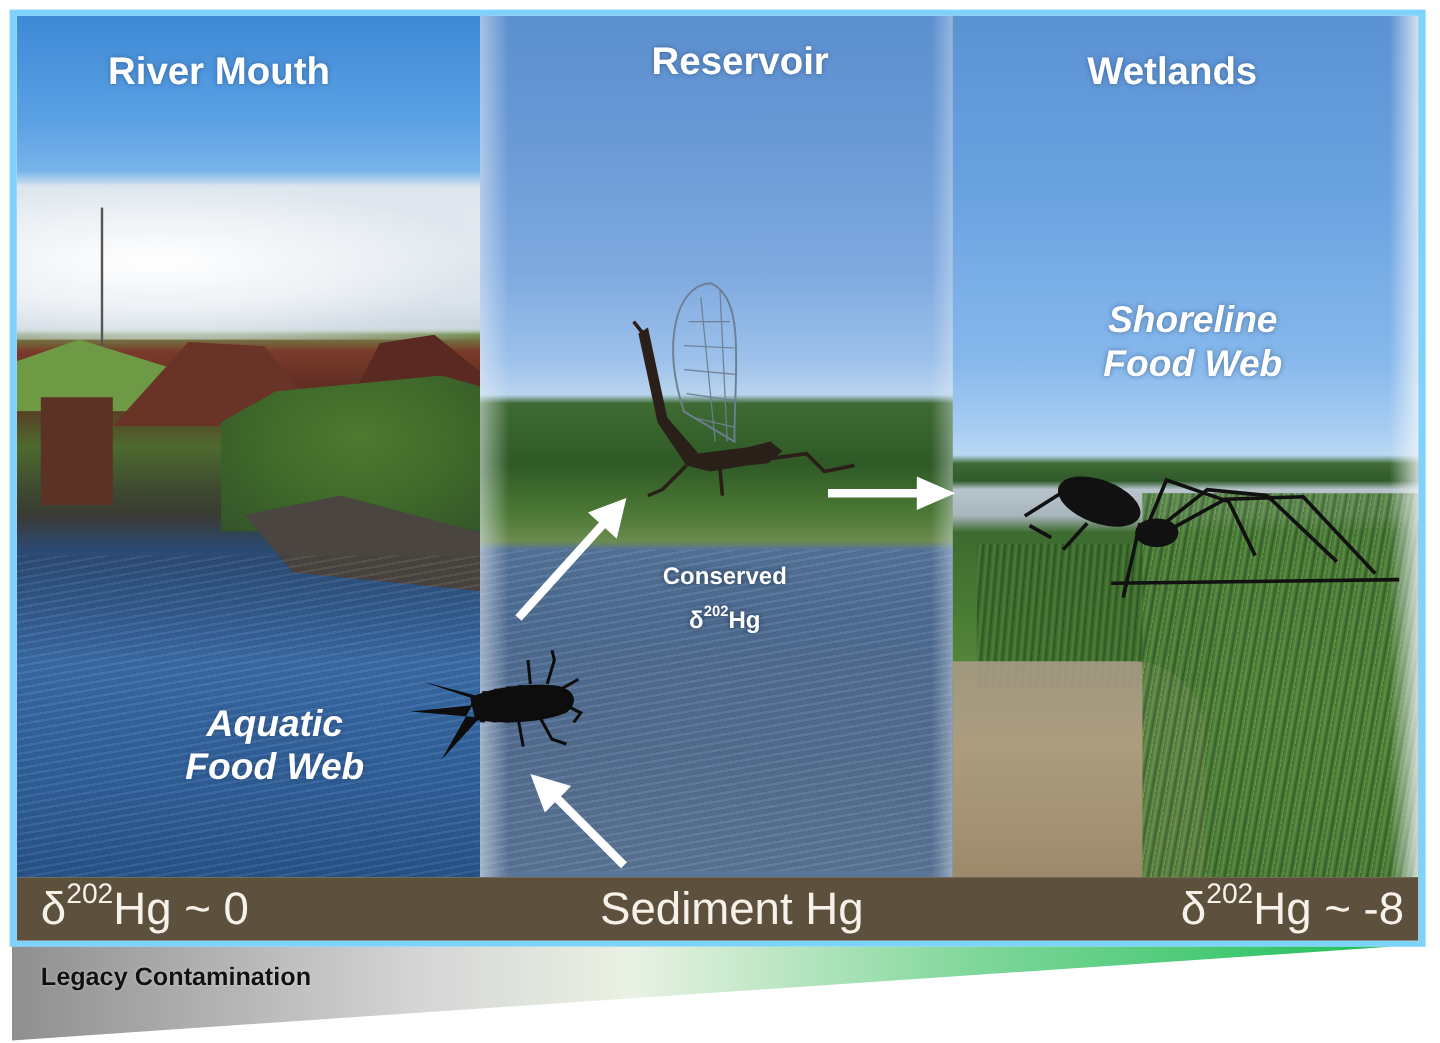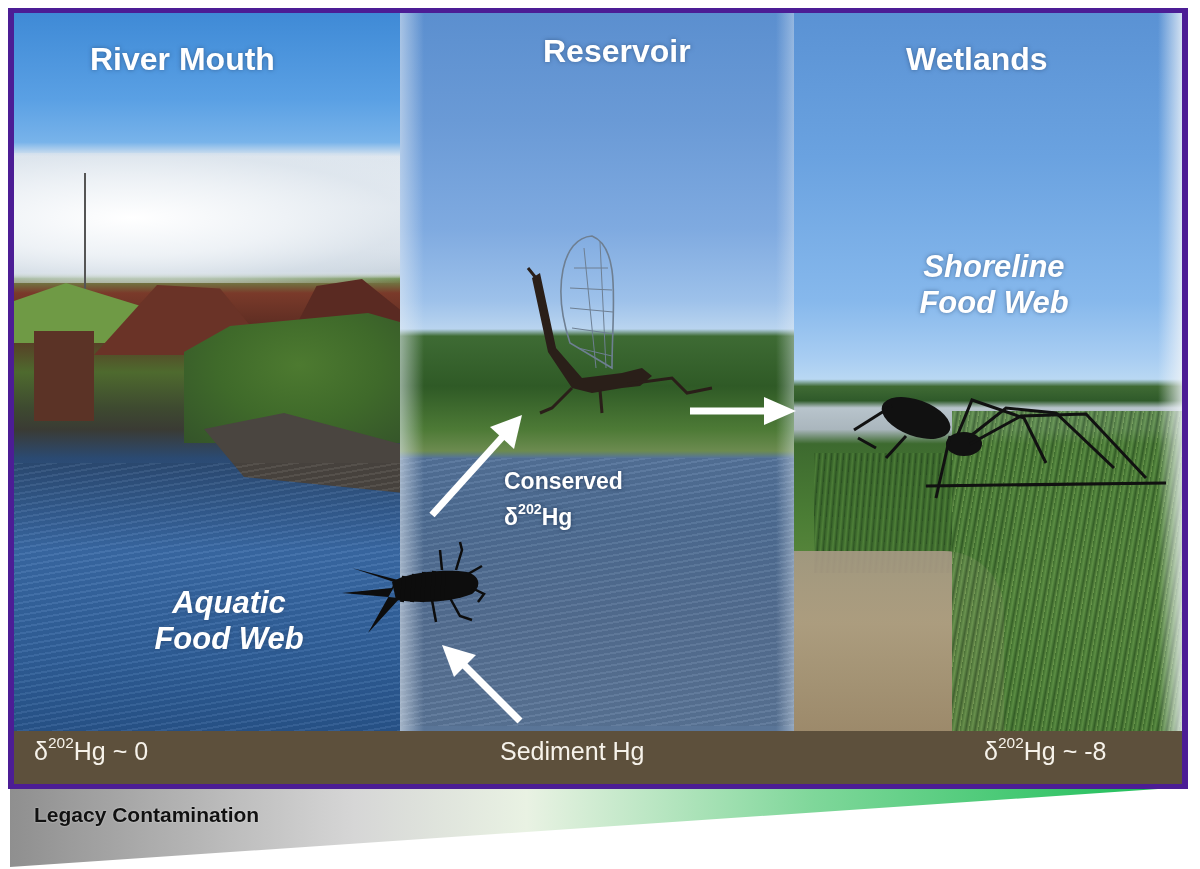--- a/index.html
+++ b/index.html
@@ -1,21 +1,21 @@
 <!DOCTYPE html>
 <html><head>
   <meta charset="utf-8">
   <style>
     html, body { margin: 0; padding: 0; background: #ffffff; }
     body { width: 1200px; height: 869px; position: relative; overflow: hidden;
            font-family: "Liberation Sans", sans-serif; }
 
     
     .frame { position: absolute; left: 8px; top: 8px; width: 1180px; height: 781px;
-             background: #4c1d95; }
+             background: #7dd3fc; }
     .canvas { position: absolute; left: 6px; top: 5px; width: 1168px; height: 771px;
               background: #eef3f7; overflow: hidden; }
 
     
     .panel { position: absolute; top: 0; height: 718px; overflow: hidden; }
     .panel-river { left: 0; width: 392px;
       background:
         linear-gradient(180deg,
           #3f8ad6 0%, #5aa0e4 12%, #78b3ea 18%,
           #dfe7ef 20%, #e9eef3 27%, #d8e0e8 33%, #c7d2dc 36%,
@@ -72,28 +72,28 @@
 
     
     .fade-edge { position: absolute; top: 0; width: 24px; height: 718px; }
 
     
     .title { position: absolute; color: #fff; font-weight: bold; font-size: 32px;
              text-shadow: 0 0 4px rgba(40,70,110,0.6); white-space: nowrap; }
     .label-italic { position: absolute; color: #fff; font-weight: bold; font-style: italic;
              font-size: 31px; text-align: center; line-height: 36px;
              text-shadow: 0 0 4px rgba(40,70,110,0.6); }
-    .label-center { position: absolute; color: #fff; font-weight: bold; font-size: 23px;
-             text-align: left; line-height: 36px; text-shadow: 0 0 4px rgba(20,40,70,0.7); }
+    .label-center { position: absolute; color: #fff; font-weight: bold; font-size: 20px;
+             text-align: center; line-height: 36px; text-shadow: 0 0 4px rgba(20,40,70,0.7); }
     .label-center sup, .bar-text sup { font-size: 0.62em; vertical-align: 0.75em; line-height: 0; }
 
     
     .sediment-bar { position: absolute; left: 0; top: 718px; width: 1168px; height: 53px;
       background: #5d503c; }
-    .bar-text { position: absolute; top: 6px; color: #f6f2ea; font-size: 25px; white-space: nowrap; }
+    .bar-text { position: absolute; top: 6px; color: #f6f2ea; font-size: 38px; white-space: nowrap; }
 
     
     .wedge { position: absolute; left: 10px; top: 789px; width: 1178px; height: 80px; }
     .wedge-label { position: absolute; left: 34px; top: 803px; font-weight: bold; font-size: 21px;
       color: #111; white-space: nowrap; text-shadow: 0 0 2px rgba(255,255,255,0.6); }
 
     svg { position: absolute; overflow: visible; }
   </style>
 </head>
 <body>

